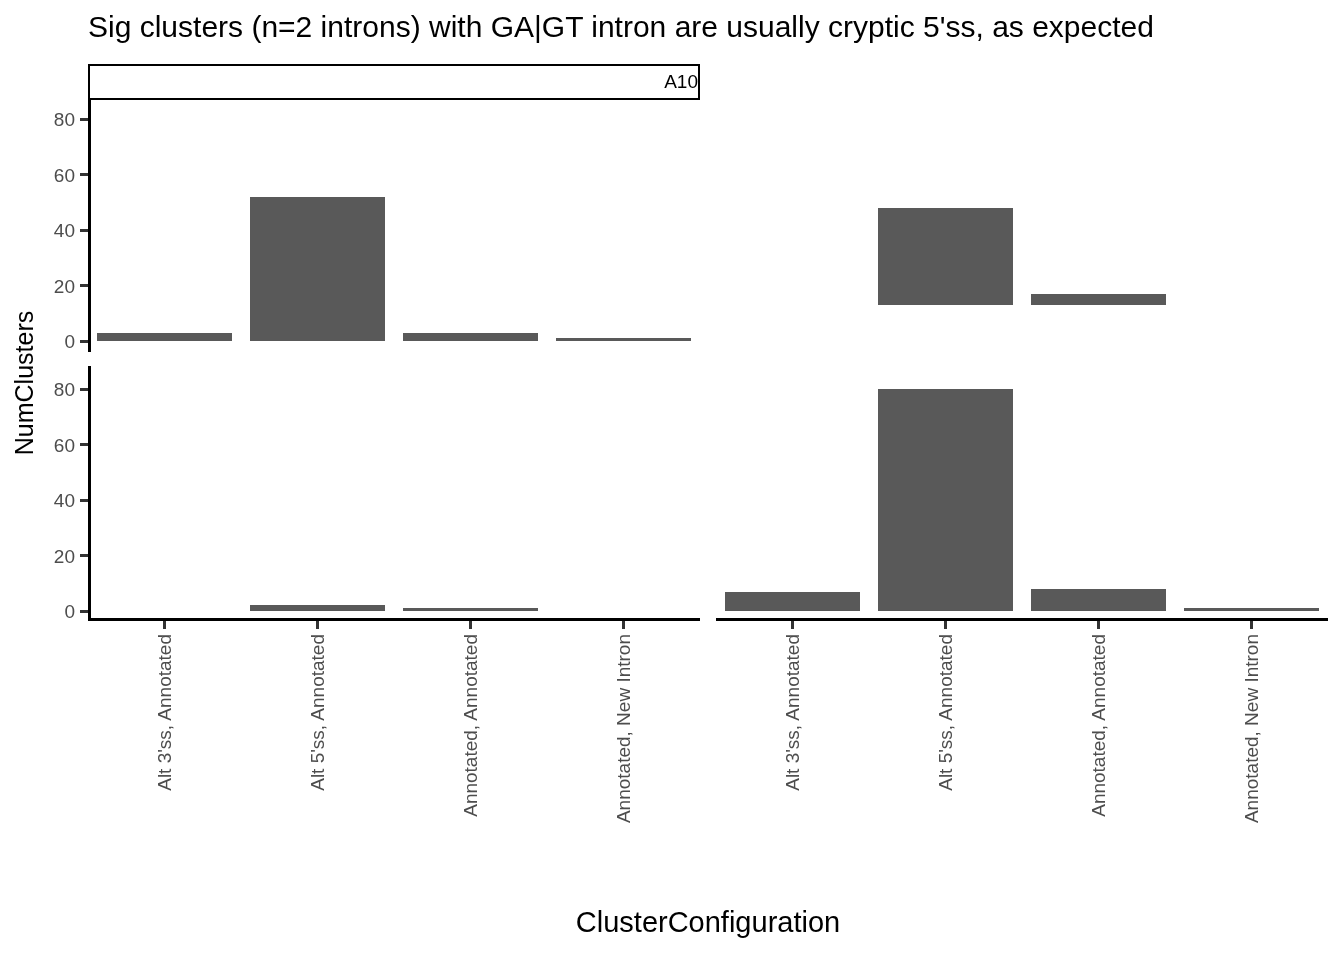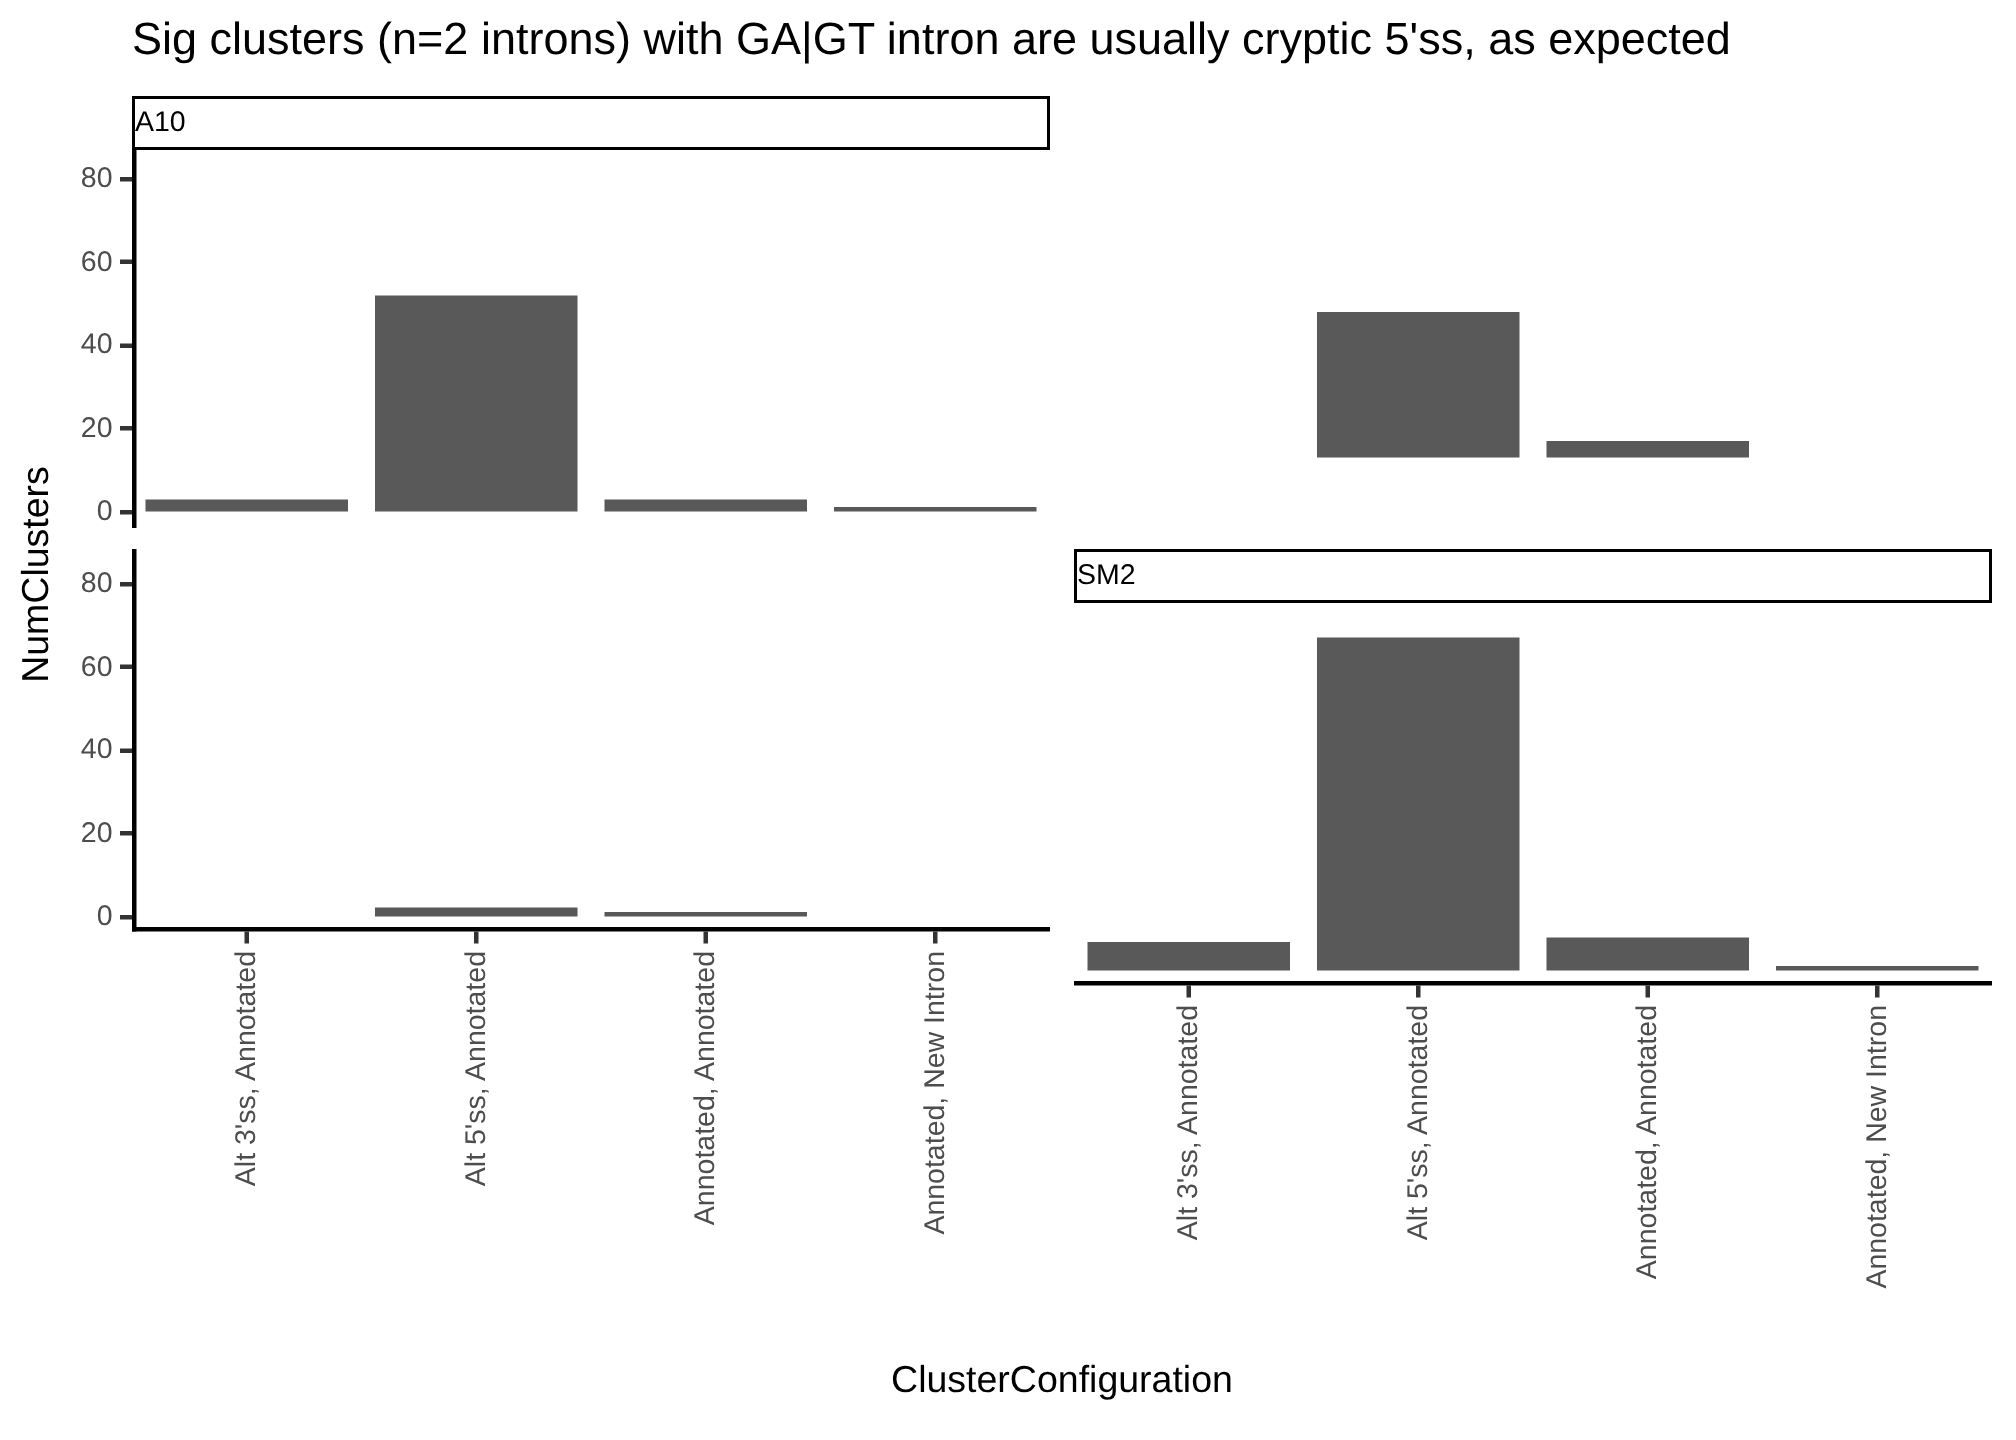--- a/index.html
+++ b/index.html
@@ -16,31 +16,31 @@
     position:absolute;left:88px;top:10px;
     font-size:30px;white-space:nowrap;color:var(--title-text,#000);
   }
   .y-axis-title{
     position:absolute;left:10px;top:383px;
     writing-mode:vertical-rl;transform:translateY(-50%) rotate(180deg);
     font-size:25px;white-space:nowrap;color:var(--title-text,#000);
   }
   .x-axis-title{
     position:absolute;left:88px;top:906px;width:1240px;
-    text-align:center;font-size:25px;color:var(--title-text,#000);
+    text-align:center;font-size:29px;color:var(--title-text,#000);
   }
   .panel{position:absolute;width:612px;}
   .col-left{left:88px;}
   .col-right{left:716px;}
   .row-top{top:64px;}
   .row-bottom{top:366px;}
   .strip{
     height:32px;border:2px solid var(--strip-border,#000);
     background:var(--strip-bg,#fff);
-    display:flex;align-items:center;justify-content:flex-start;
+    display:flex;align-items:center;justify-content:flex-end;
     font-size:19px;color:var(--title-text,#000);
   }
   .plot{position:relative;width:612px;}
   .row-top .plot{height:252px;}
   .row-bottom .plot{height:255px;}
   .axis-line-y{position:absolute;left:0;top:0;bottom:0;width:3px;background:var(--axis-line,#000);}
   .axis-line-x{position:absolute;left:0;bottom:0;width:100%;height:3px;background:var(--axis-line,#000);}
   .bar{position:absolute;width:22%;background:var(--bar,#595959);}
   .ytick{position:absolute;left:-8px;width:8px;height:3px;background:var(--tick,#333);}
   .yticklabel{
@@ -126,23 +126,20 @@
             <span class="vtext">Annotated, Annotated</span>
           </div>
           <div class="xcell">
             <span class="vtext">Annotated, New Intron</span>
           </div>
         </div>
       </div>
   </div>
 
   <div class="panel row-bottom col-right">
-    <div class="strip">
-      <span class="strip-label">SM2</span>
-    </div>
     <div class="plot">
       <div class="axis-line-x"></div>
     <div class="bar" style="left: calc(1.5%); bottom: 10px; height: 19.425px;"></div>
         <div class="bar" style="left: calc(26.5%); bottom: 10px; height: 222px;"></div>
         <div class="bar" style="left: calc(51.5%); bottom: 10px; height: 22.2px;"></div>
         <div class="bar" style="left: calc(76.5%); bottom: 10px; height: 2.775px;"></div>
         <div class="xtick" style="left: calc(12.5% - 1.5px);"></div>
         <div class="xtick" style="left: calc(37.5% - 1.5px);"></div>
         <div class="xtick" style="left: calc(62.5% - 1.5px);"></div>
         <div class="xtick" style="left: calc(87.5% - 1.5px);"></div>

